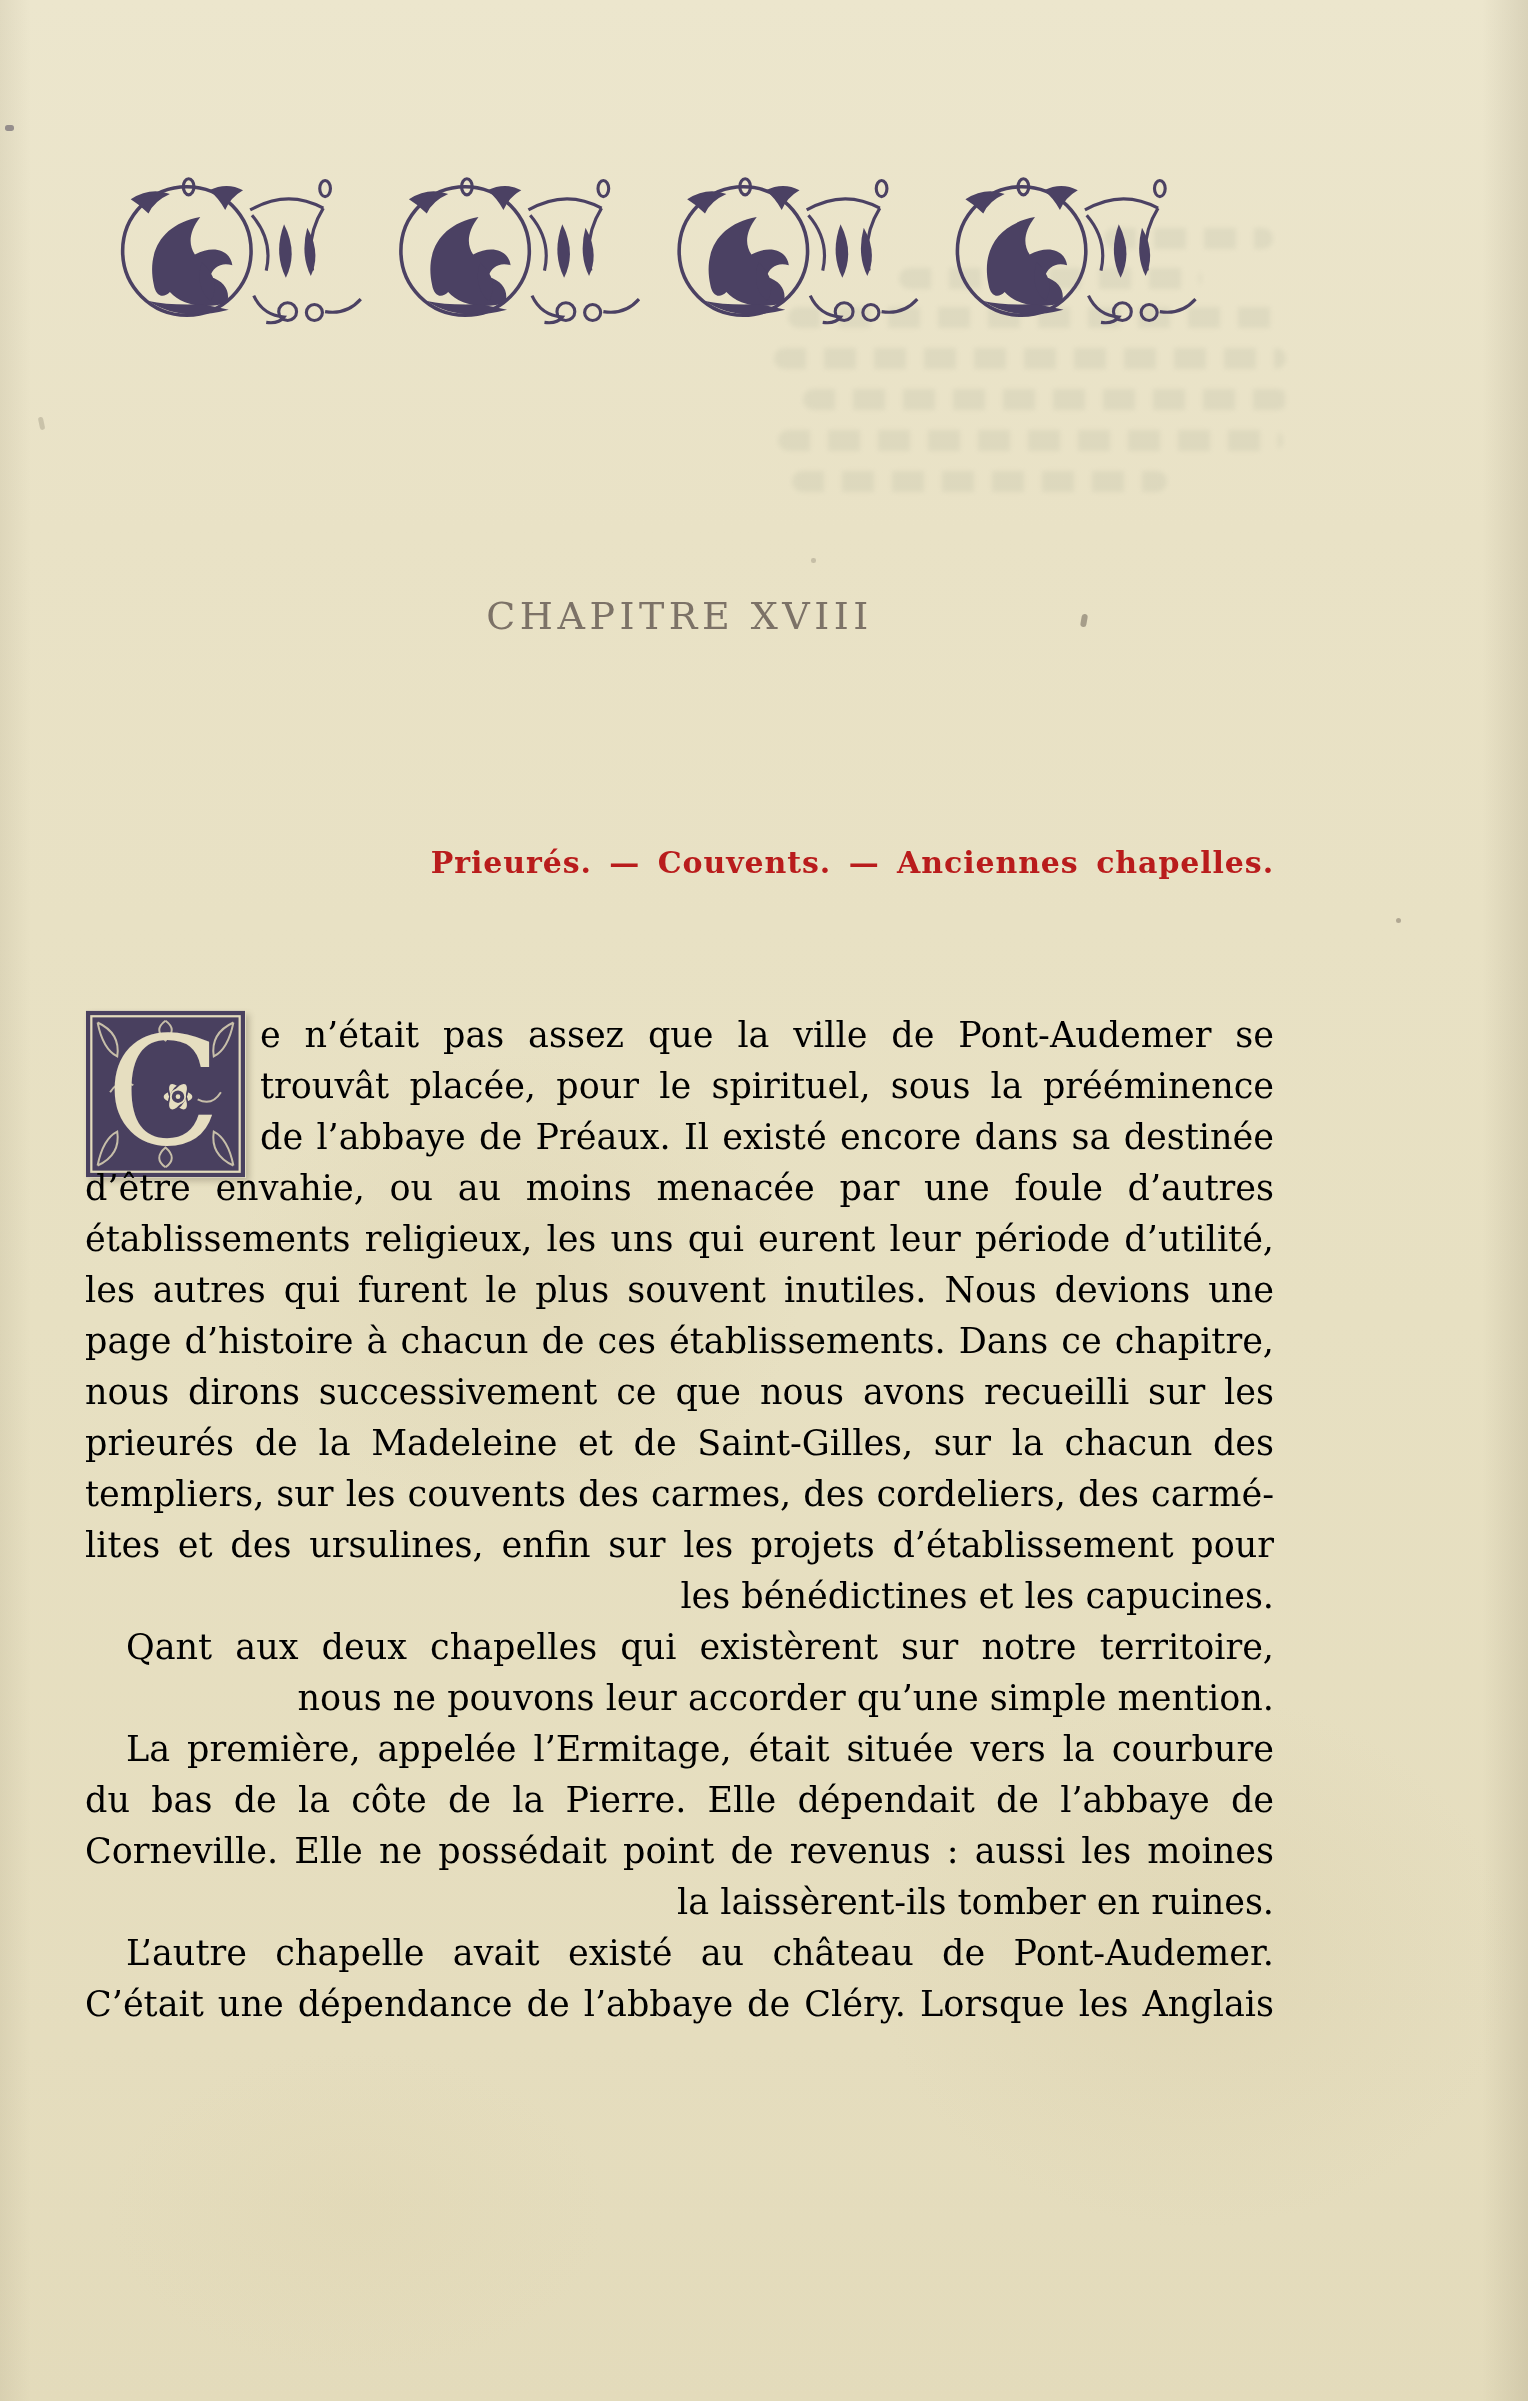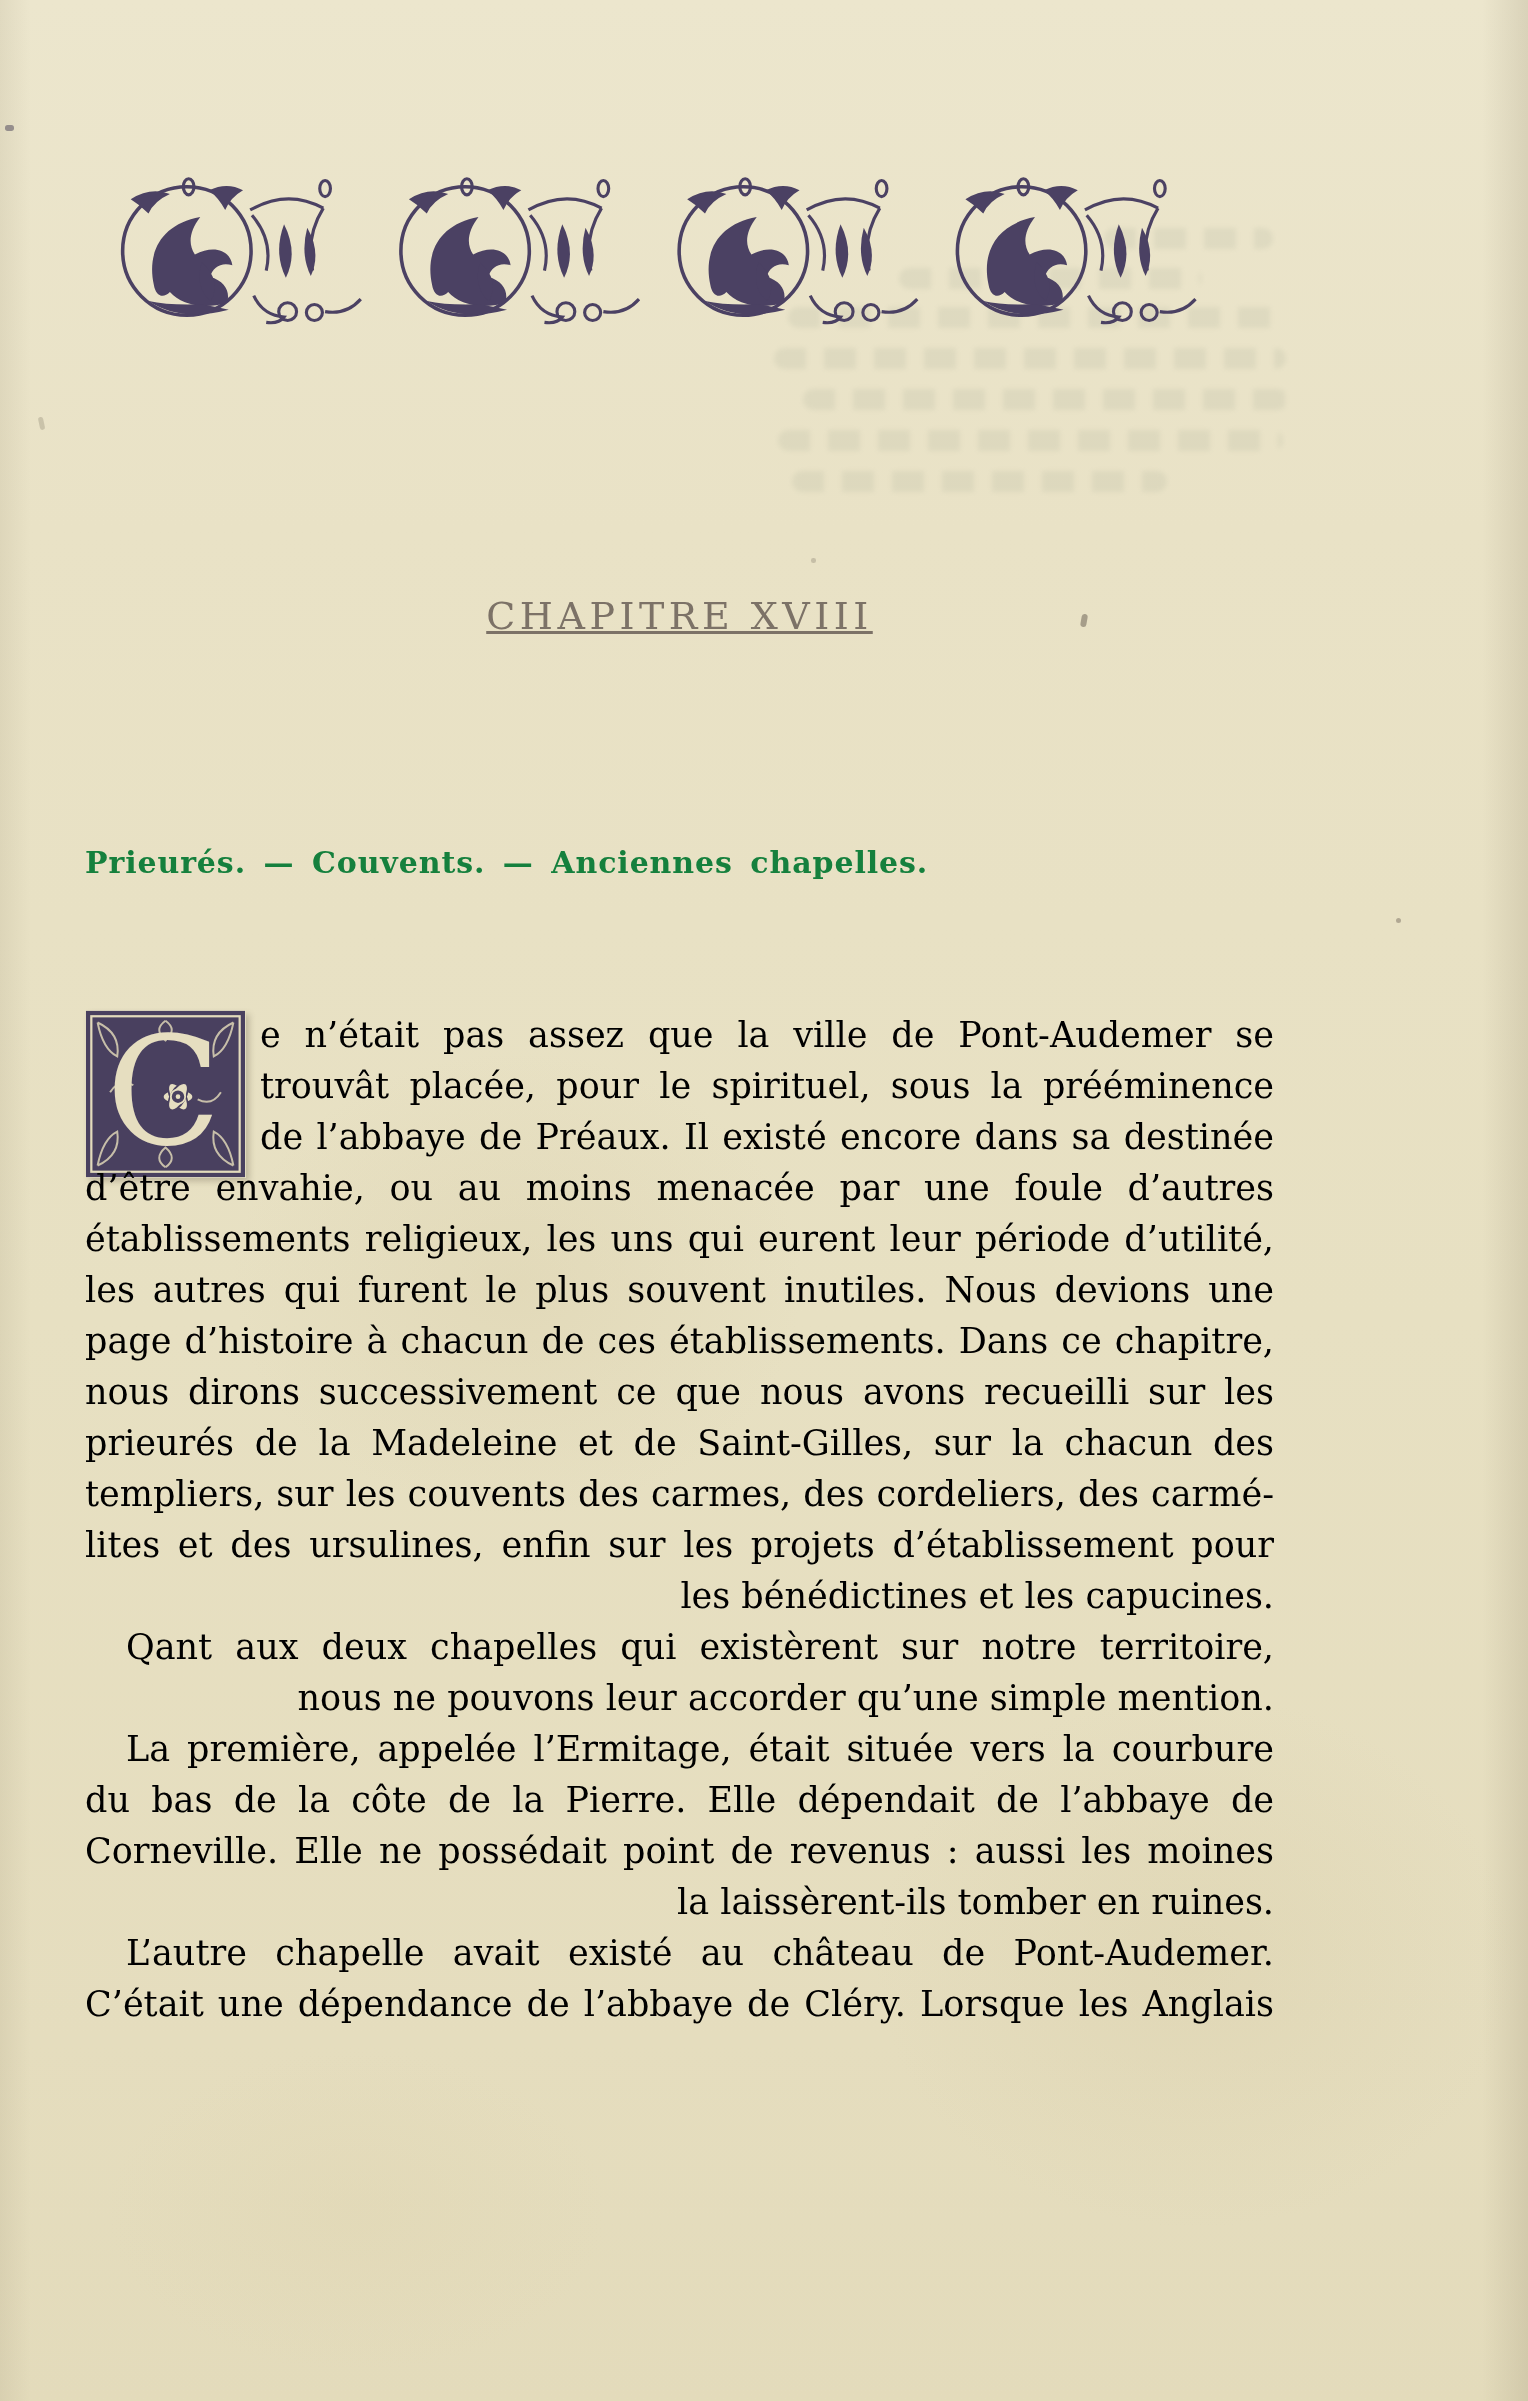--- a/index.html
+++ b/index.html
@@ -19,25 +19,24 @@
   .b1{left:232px;top:1052px;width:571px;height:464px;background:radial-gradient(closest-side,rgba(214,202,164,.30),rgba(214,202,164,0));}
   .b2{left:874px;top:1694px;width:642px;height:535px;background:radial-gradient(closest-side,rgba(210,198,158,.26),rgba(210,198,158,0));}
   .b3{left:107px;top:2051px;width:499px;height:321px;background:radial-gradient(closest-side,rgba(222,211,174,.30),rgba(222,211,174,0));}
 
   .ornament{position:absolute;left:95px;top:176px;width:1113px;height:150px;}
 
   .chapter-title{
     position:absolute;left:85px;top:594px;width:1189px;height:57px;
     text-align:center;font-size:38px;letter-spacing:4.5px;color:#7c7267;
     font-weight:400;
-    text-decoration:underline;
   }
   .section-heading{
     position:absolute;left:85px;top:845px;width:1189px;height:50px;
-    text-align:left;font-size:30px;font-weight:700;color:#15803d;
+    text-align:right;font-size:30px;font-weight:700;color:#b91c1c;
     letter-spacing:0.9px;word-spacing:6.2px;
   }
 
   .dropcap{
     position:absolute;left:85px;top:1010px;width:161px;height:168px;
     box-shadow:3.6px 3.6px 6.2px rgba(92,82,62,.30);
   }
 
   .body-text{
     position:absolute;left:85px;top:1010px;width:1189px;

